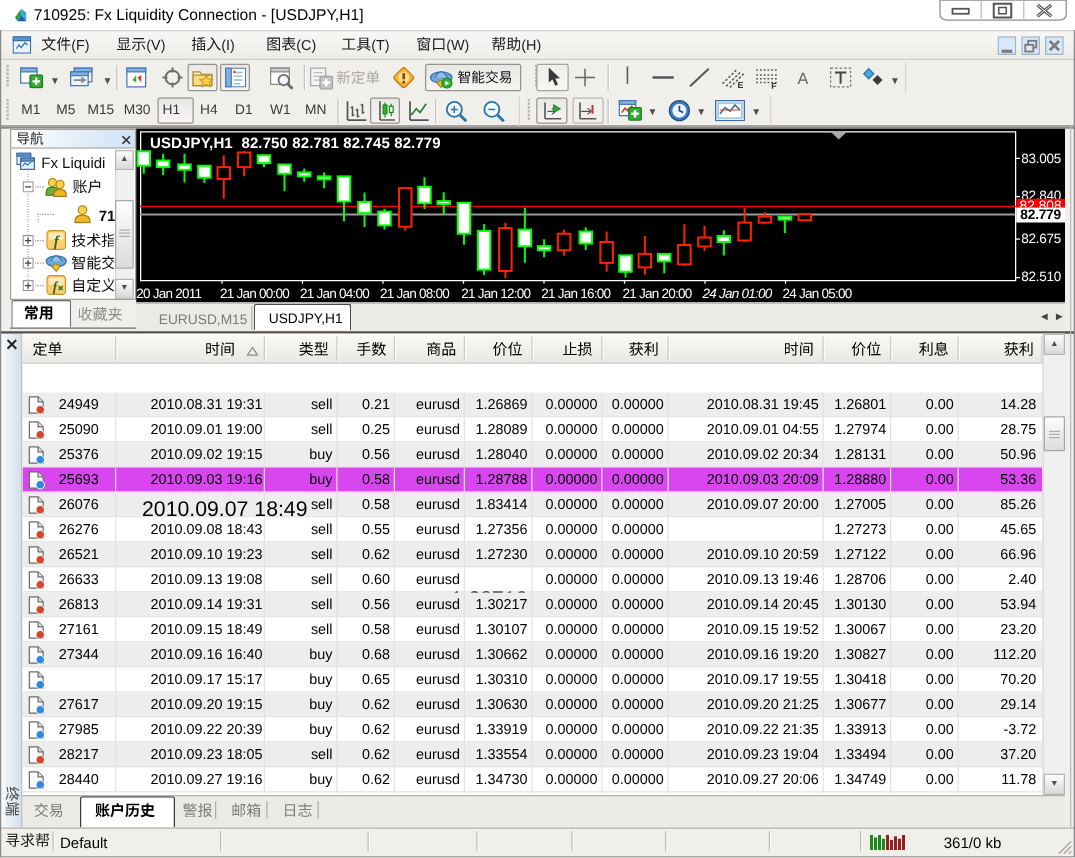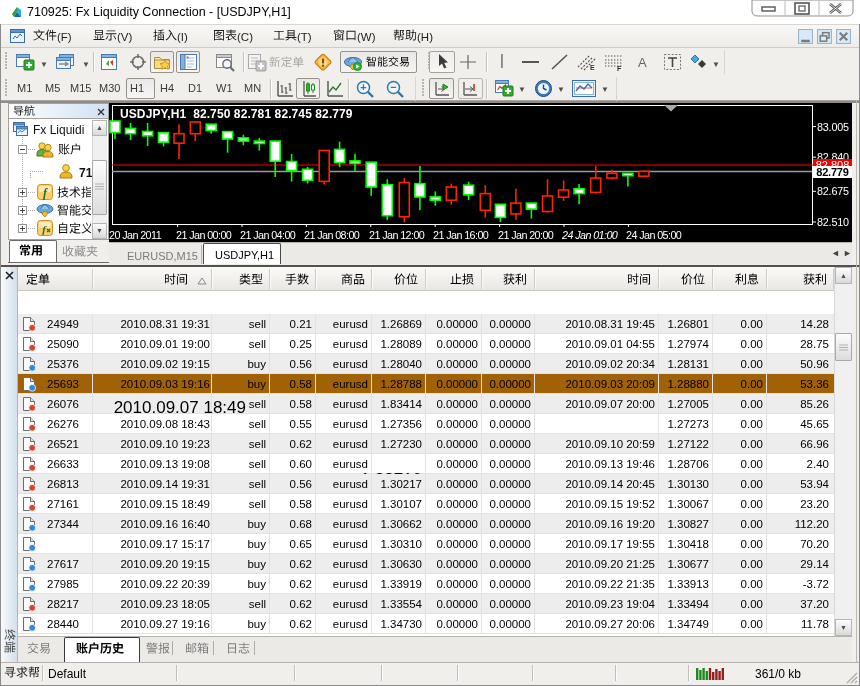--- a/index.html
+++ b/index.html
@@ -744,21 +744,21 @@
       <div class="t" style="position:absolute;right:522px;top:4px;font-size:11.5px;color:#000">0.56</div>
       <div class="t" style="position:absolute;right:466px;top:4px;font-size:11.5px;color:#000">eurusd</div>
       <div class="t" style="position:absolute;right:412px;top:4px;font-size:11.5px;color:#000">1.28040</div>
       <div class="t" style="position:absolute;right:356px;top:4px;font-size:11.5px;color:#000">0.00000</div>
       <div class="t" style="position:absolute;right:303px;top:4px;font-size:11.5px;color:#000">0.00000</div>
       <div class="t" style="position:absolute;right:179px;top:4px;font-size:11.5px;color:#000">2010.09.02 20:34</div>
       <div class="t" style="position:absolute;right:125px;top:4px;font-size:11.5px;color:#000">1.28131</div>
       <div class="t" style="position:absolute;right:71px;top:4px;font-size:11.5px;color:#000">0.00</div>
       <div class="t" style="position:absolute;right:5px;top:4px;font-size:11.5px;color:#000">50.96</div>
     </div>
-    <div style="position:absolute;left:0;top:80px;width:816px;height:20px;background:#a16207;border-bottom:1px solid #e4e2df">
+    <div style="position:absolute;left:0;top:80px;width:816px;height:20px;background:#d946ef;border-bottom:1px solid #e4e2df">
       <div style="position:absolute;left:74px;top:0;width:1px;height:20px;background:#e4e2df"></div>
       <div style="position:absolute;left:193px;top:0;width:1px;height:20px;background:#e4e2df"></div>
       <div style="position:absolute;left:251px;top:0;width:1px;height:20px;background:#e4e2df"></div>
       <div style="position:absolute;left:297px;top:0;width:1px;height:20px;background:#e4e2df"></div>
       <div style="position:absolute;left:353px;top:0;width:1px;height:20px;background:#e4e2df"></div>
       <div style="position:absolute;left:407px;top:0;width:1px;height:20px;background:#e4e2df"></div>
       <div style="position:absolute;left:463px;top:0;width:1px;height:20px;background:#e4e2df"></div>
       <div style="position:absolute;left:516px;top:0;width:1px;height:20px;background:#e4e2df"></div>
       <div style="position:absolute;left:640px;top:0;width:1px;height:20px;background:#e4e2df"></div>
       <div style="position:absolute;left:694px;top:0;width:1px;height:20px;background:#e4e2df"></div>

